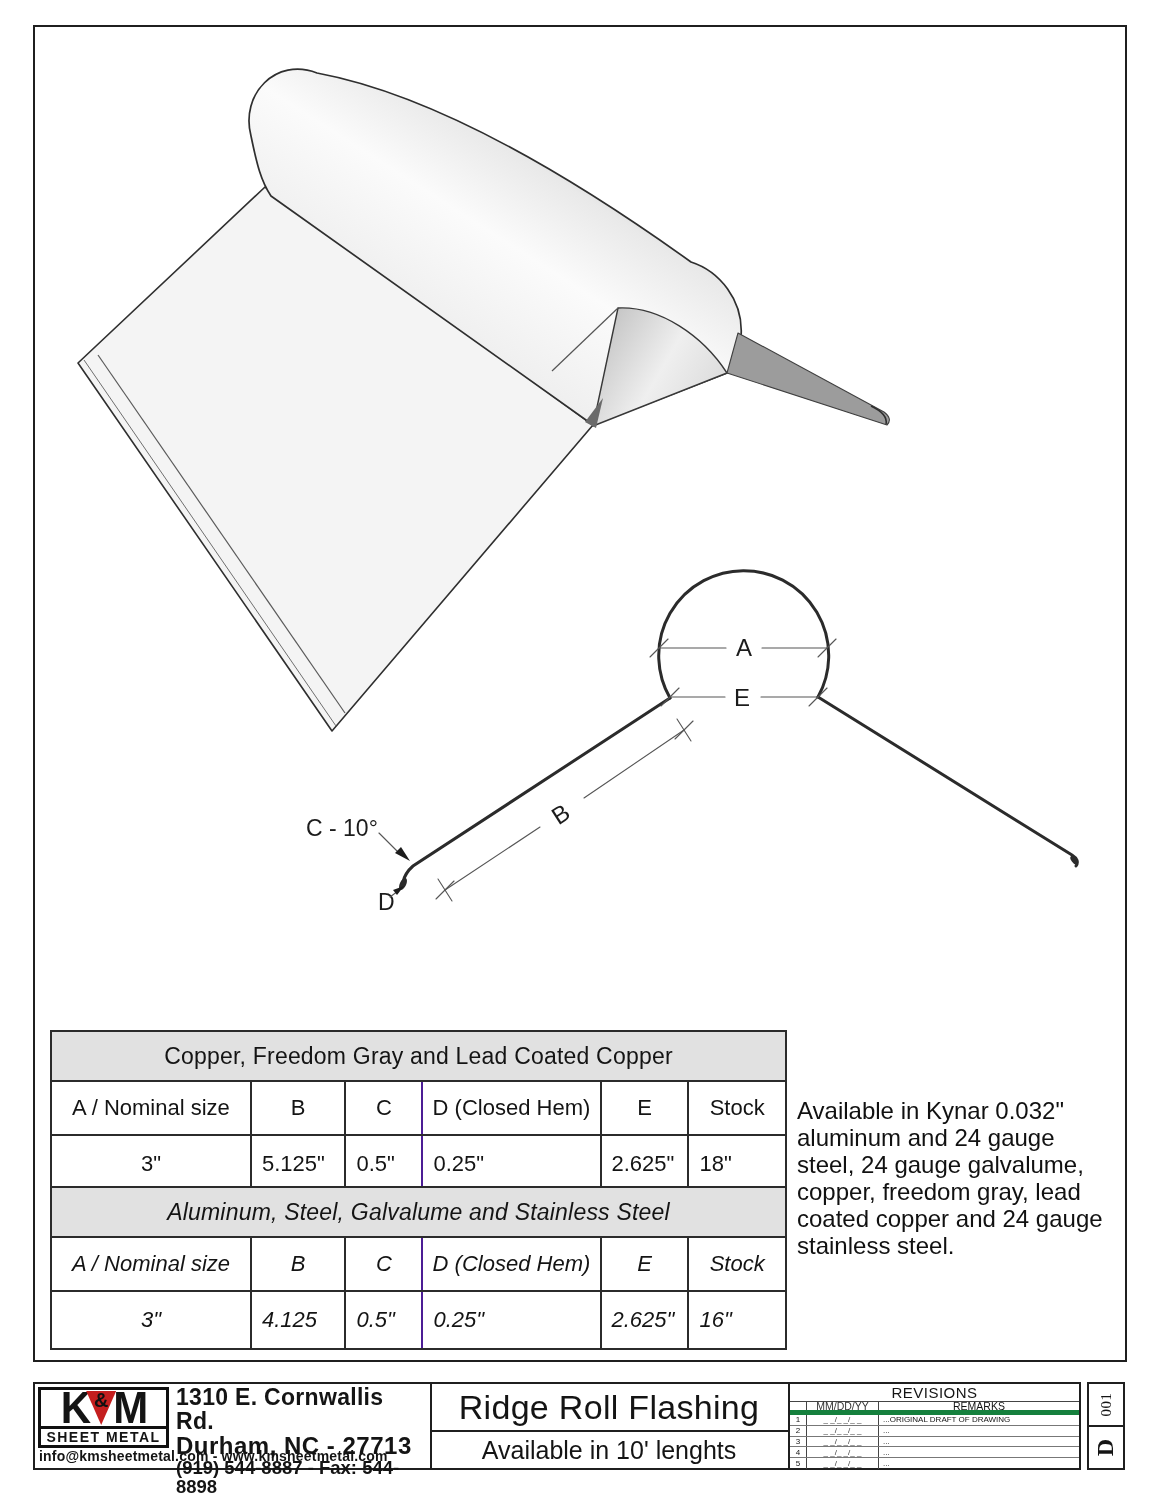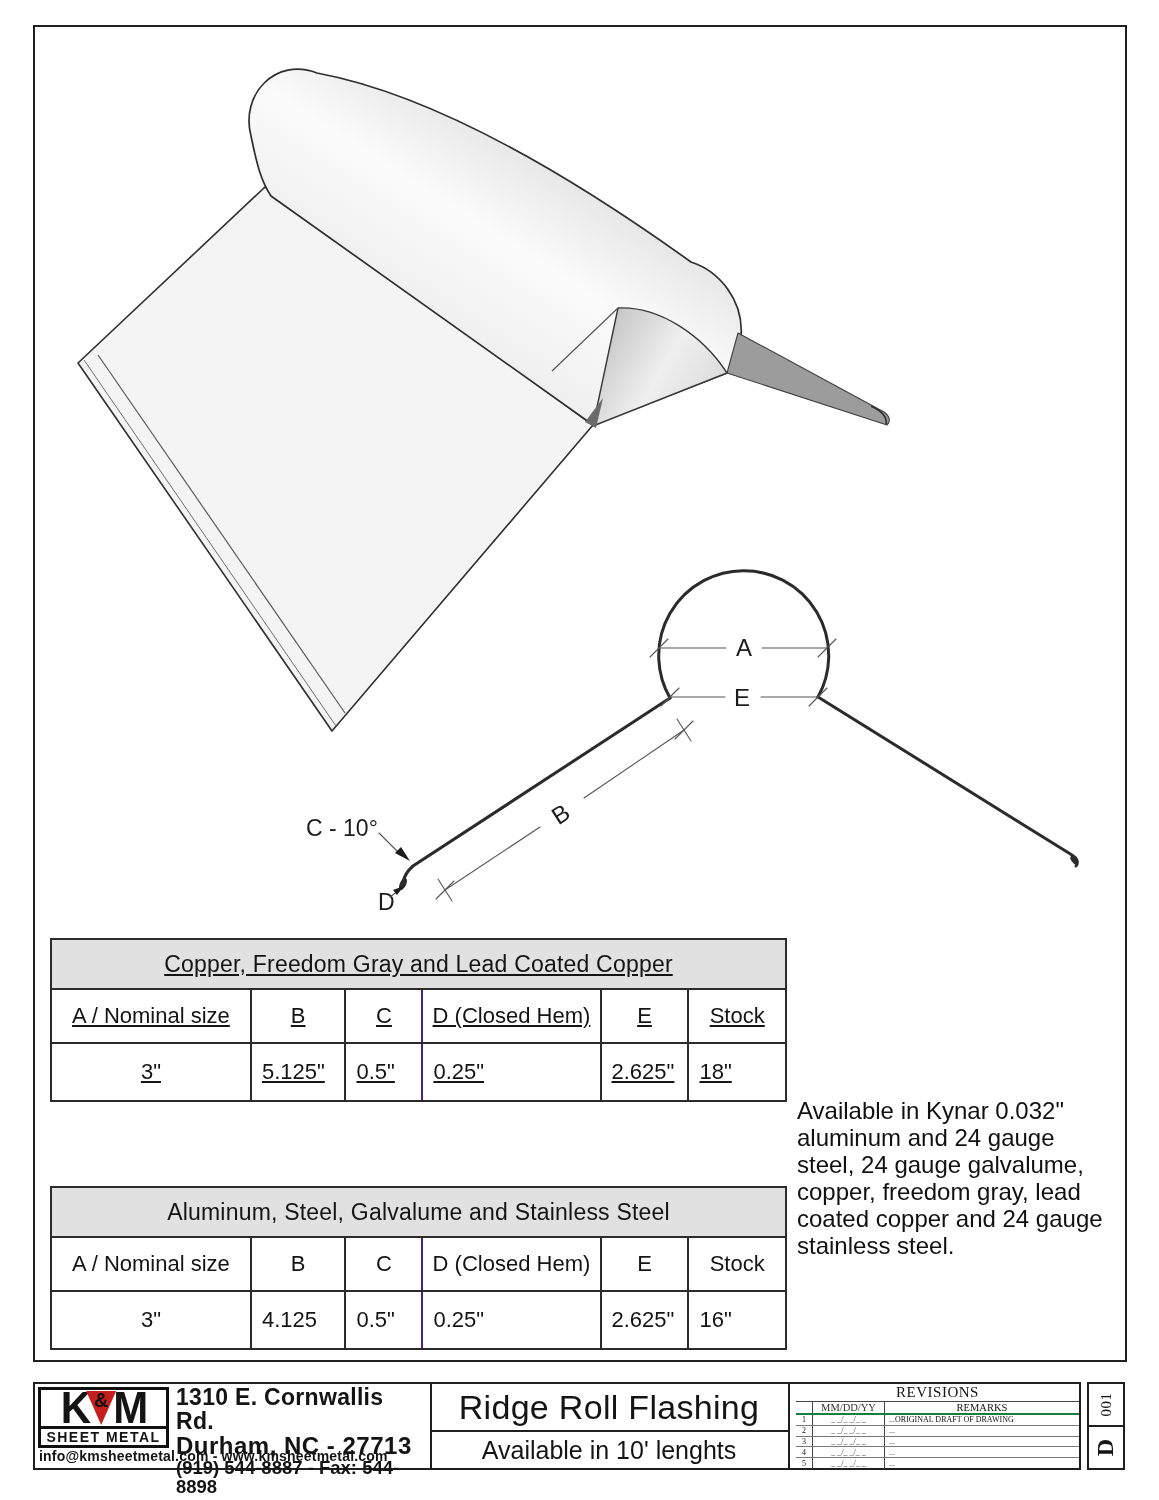--- a/index.html
+++ b/index.html
@@ -41,23 +41,23 @@
   .footer-address{position:absolute;left:141px;top:1px;width:250px;}
   .addr1{font-size:23px;font-weight:700;line-height:24px;letter-spacing:.3px;}
   .addr2{font-size:24px;font-weight:700;line-height:25px;letter-spacing:.5px;}
   .addr3{font-size:18.5px;font-weight:700;line-height:19px;}
   .v-div{position:absolute;top:0;bottom:0;width:0;border-left:2px solid #1f1f1f;}
   .title-cell{position:absolute;left:395px;width:358px;top:0;bottom:0;}
   .footer-title{position:absolute;left:0;right:0;top:0;height:46px;display:flex;align-items:center;justify-content:center;font-size:34px;letter-spacing:.3px;}
   .title-div{position:absolute;left:0;right:0;top:46px;border-top:2px solid #1f1f1f;}
   .footer-subtitle{position:absolute;left:0;right:0;top:48px;bottom:0;display:flex;align-items:center;justify-content:center;font-size:25px;}
   
-  .revisions{position:absolute;left:755px;right:0;top:0;bottom:0;font-family:Liberation Serif, serif;padding-left:6px;}
+  .revisions{position:absolute;left:755px;right:0;top:0;bottom:0;font-family:Liberation Sans, sans-serif;}
   .rev-title{height:18px;border-bottom:1px solid #444;display:flex;align-items:center;justify-content:center;font-size:15px;letter-spacing:.5px;}
-  .rev-head{height:13px;border-bottom:2px solid #15803d;display:flex;font-size:10.5px;text-align:center;}
+  .rev-head{height:13px;border-bottom:5px solid #15803d;display:flex;font-size:10.5px;text-align:center;}
   .rev-row{height:10.8px;border-bottom:1px solid #777;display:flex;font-size:8px;}
   .rev-row:last-child{border-bottom:none;}
   .rc-num{width:17px;border-right:1px solid #444;display:flex;align-items:center;justify-content:center;}
   .rc-date{width:72px;border-right:1px solid #444;display:flex;align-items:center;justify-content:center;color:#333;}
   .rc-rem{flex:1;display:flex;align-items:center;padding-left:4px;}
   .rev-head .rc-date,.rev-head .rc-rem{justify-content:center;padding-left:0;font-size:10.5px;}
   
   .dbox{position:absolute;left:1087px;top:1382px;width:38px;height:88px;border:2px solid #1f1f1f;background:#fff;font-family:"Liberation Serif",serif;}
   .dbox-top{height:43px;border-bottom:2px solid #1f1f1f;display:flex;align-items:center;justify-content:center;}
   .dbox-bot{height:41px;display:flex;align-items:center;justify-content:center;}
@@ -148,41 +148,41 @@
     <text x="306" y="836" font-size="23" fill="#1c1c1c" font-family="Liberation Sans, sans-serif">C - 10°</text>
     <line x1="379" y1="833" x2="401" y2="855" stroke="#555" stroke-width="1.1"></line>
     <polygon points="410,861 401,847 395,853" fill="#1c1c1c"></polygon>
 
     <text x="378" y="910" font-size="23" fill="#1c1c1c" font-family="Liberation Sans, sans-serif">D</text>
     <line x1="390" y1="897" x2="398" y2="891" stroke="#555" stroke-width="1.1"></line>
     <polygon points="404,886 397,895 393,890" fill="#1c1c1c"></polygon>
   </g>
 </svg>
 
-<div class="spec-table" style="top:938px;text-decoration:underline;">
+<div class="spec-table" style="top:1030px;">
   <div class="t-title">Copper, Freedom Gray and Lead Coated Copper</div>
   <div class="t-row t-head">
     <div class="cell c-head w1">A / Nominal size</div>
     <div class="cell c-head w2">B</div>
     <div class="cell c-head w3">C</div>
     <div class="cell c-head w4">D (Closed Hem)</div>
     <div class="cell c-head w5">E</div>
     <div class="cell c-head w6">Stock</div>
   </div>
   <div class="t-row t-data">
     <div class="cell c-center w1">3"</div>
     <div class="cell c-val w2">5.125"</div>
     <div class="cell c-val w3">0.5"</div>
     <div class="cell c-val w4">0.25"</div>
     <div class="cell c-val w5">2.625"</div>
     <div class="cell c-val w6">18"</div>
   </div>
 </div>
 
-<div class="spec-table" style="top:1186px;">
+<div class="spec-table" style="top:1186px;font-style:italic;">
   <div class="t-title">Aluminum, Steel, Galvalume and Stainless Steel</div>
   <div class="t-row t-head">
     <div class="cell c-head w1">A / Nominal size</div>
     <div class="cell c-head w2">B</div>
     <div class="cell c-head w3">C</div>
     <div class="cell c-head w4">D (Closed Hem)</div>
     <div class="cell c-head w5">E</div>
     <div class="cell c-head w6">Stock</div>
   </div>
   <div class="t-row t-data">

